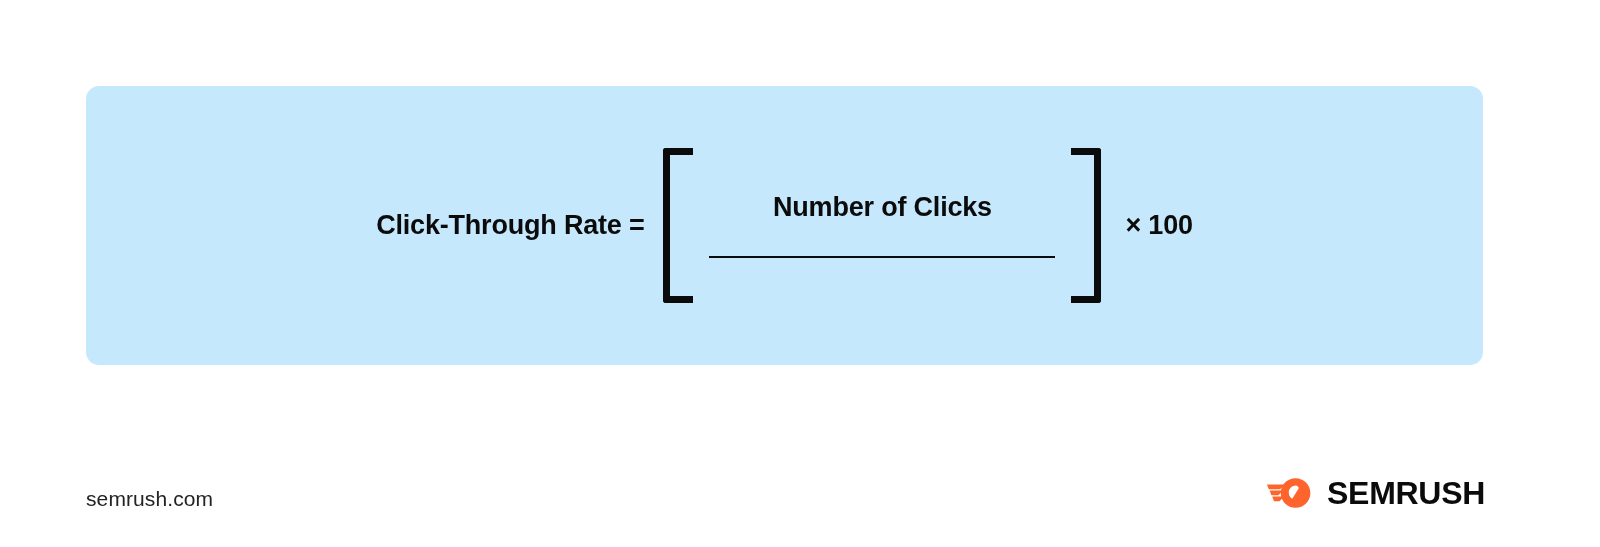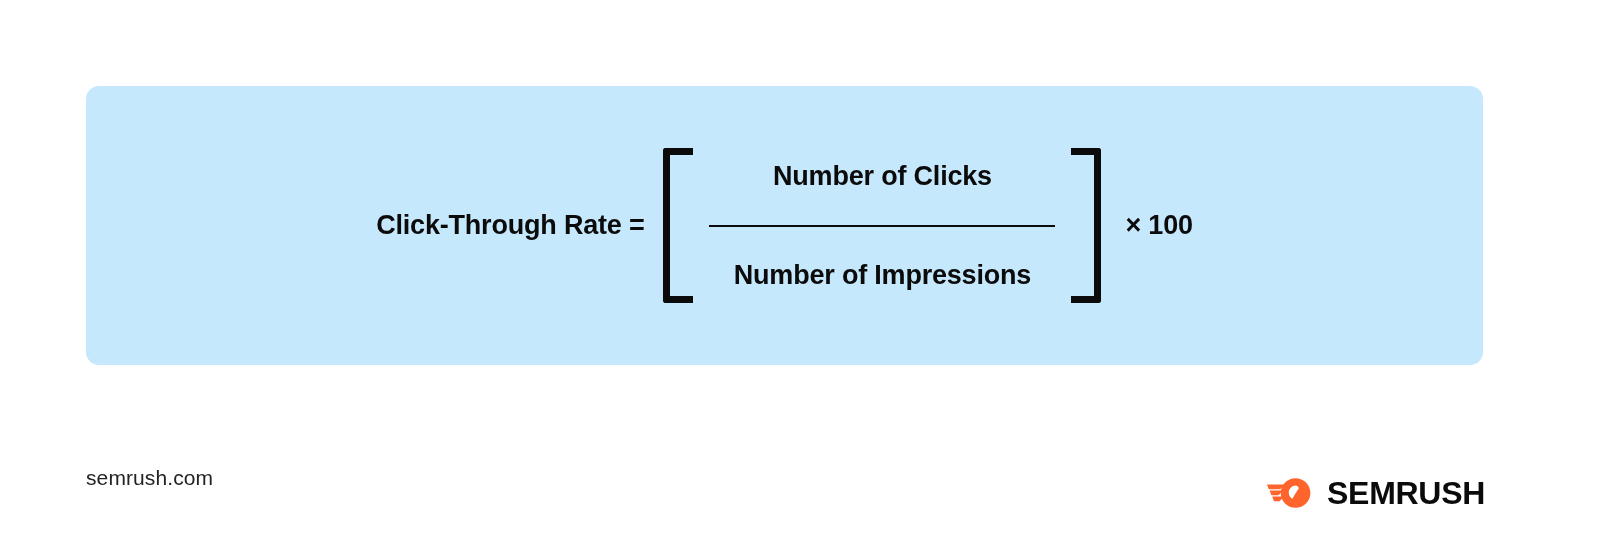--- a/index.html
+++ b/index.html
@@ -115,21 +115,21 @@
     color: #0b0b0b;
     letter-spacing: -0.2px;
     line-height: 1;
     margin-left: 24px;
   }
 
   
   #site-url {
     position: absolute;
     left: 86px;
-    top: 467px;
+    top: 488px;
     font-size: 21px;
     font-weight: 400;
     color: #232323;
     line-height: 1;
     letter-spacing: 0.1px;
   }
 
   #semrush-logo {
     position: absolute;
     right: 115px;
@@ -163,21 +163,20 @@
 
     <div id="equation">
 
       <span class="eq-lhs">Click-Through Rate =</span>
 
       <span class="bracket bracket-left"></span>
 
       <div id="fraction">
         <span class="frac-term" id="fraction-numerator">Number of Clicks</span>
         <span id="fraction-bar"></span>
-        <span class="frac-term" id="fraction-denominator">Number of Impressions</span>
       </div>
 
       <span class="bracket bracket-right"></span>
 
       <span class="eq-rhs">× 100</span>
 
     </div>
   </div>
 
   <span id="site-url">semrush.com</span>

